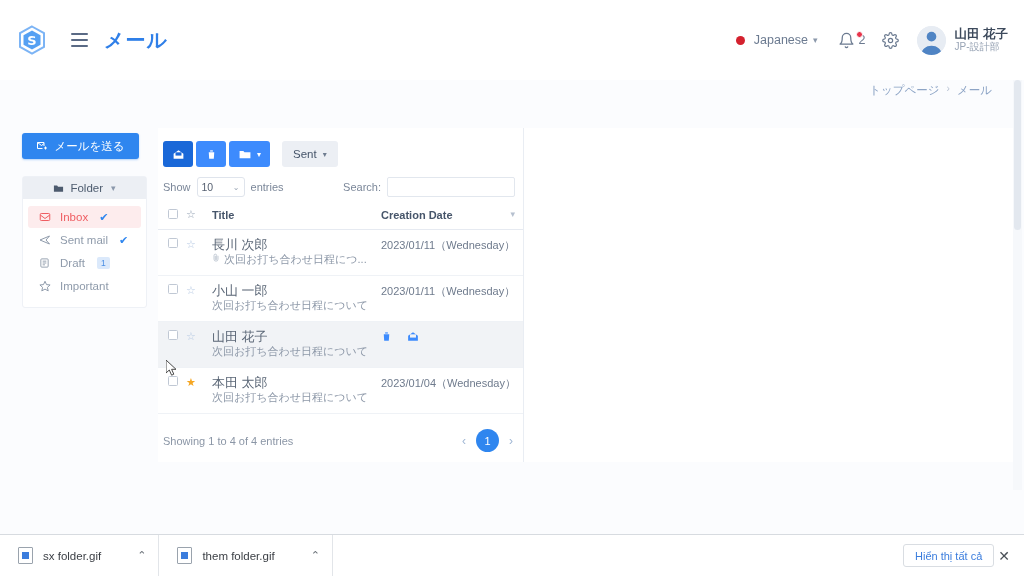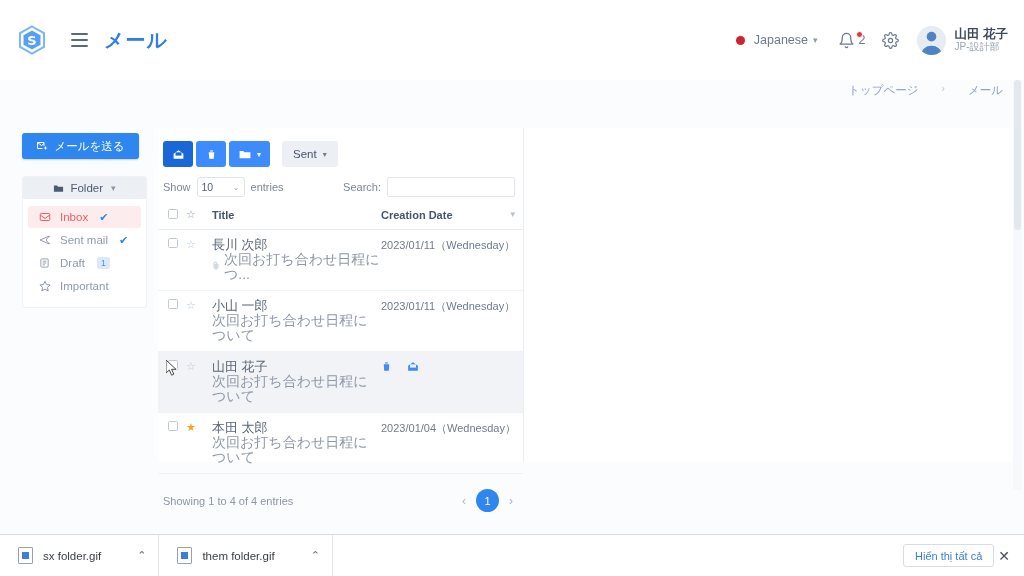--- a/index.html
+++ b/index.html
@@ -38,22 +38,22 @@
   .user-box { margin-left:18px; display:flex; align-items:center; gap:9px; }
   .avatar {
     width:29px; height:29px; border-radius:50%; background:#e7ecf3;
     display:flex; align-items:flex-end; justify-content:center; overflow:hidden;
   }
   .user-name { font-size:12.5px; color:#3d4a5c; font-weight:bold; line-height:14px; }
   .user-dept { font-size:10px; color:#97a3b4; line-height:12px; }
 
   
   .breadcrumb {
-    position:absolute; right:21px; top:83px;
-    font-size:11.5px; color:#8aa2c4; display:flex; align-items:flex-start; gap:23px;
+    position:absolute; right:32px; top:83px;
+    font-size:11.5px; color:#8aa2c4; display:flex; align-items:flex-start; gap:7px;
   }
   .breadcrumb .sep { color:#b9c4d4; font-size:10px; }
   .breadcrumb a { color:#8aa2c4; text-decoration:none; }
   .breadcrumb .crumb-current { color:#8aa2c4; }
 
   
   .sidebar { position:absolute; left:22px; top:101px; width:125px;margin-top:32px; }
   .btn-compose {
     width:117px; height:26px; background:#2f86ef; border-radius:3px;
     color:#fff; font-size:11.5px; display:flex; align-items:center; justify-content:center;
@@ -130,21 +130,21 @@
   .col-title { }
   .col-date { width:142px; }
   .chk {
     width:10px; height:10px; border:1px solid #c0c8d4; border-radius:1.5px; background:#fff;
     display:inline-block; cursor:pointer;
   }
   .star { font-size:11px; color:#b9cbe4; cursor:pointer; }
   .star.on { color:#f5a623; }
   .star.head { color:#9aa7b8; }
   .t-name { font-size:13px; color:#5a6676; line-height:14px; }
-  .t-sub { font-size:14px; color:#8d98a8; line-height:15px; display:flex; align-items:center; gap:4px; }
+  .t-sub { font-size:11px; color:#8d98a8; line-height:15px; display:flex; align-items:center; gap:4px; }
   .t-sub .clip { color:#b6bfcb; font-size:9.5px; }
   tr.row-hover td { background:#f1f3f6; }
   .row-actions { display:flex; align-items:center; gap:14px; }
   .sort-caret { float:right; margin-right:8px; color:#b6c0cf; font-size:9px; }
 
   .table-footer {
     display:flex; align-items:center; padding:15px 8px 0 5px; font-size:11px; color:#8b96a6;
   }
   .pager { margin-left:auto; display:flex; align-items:center; gap:8px; }
   .pg-arrow { color:#9fb6d4; font-size:12px; cursor:pointer; padding:0 2px; }

